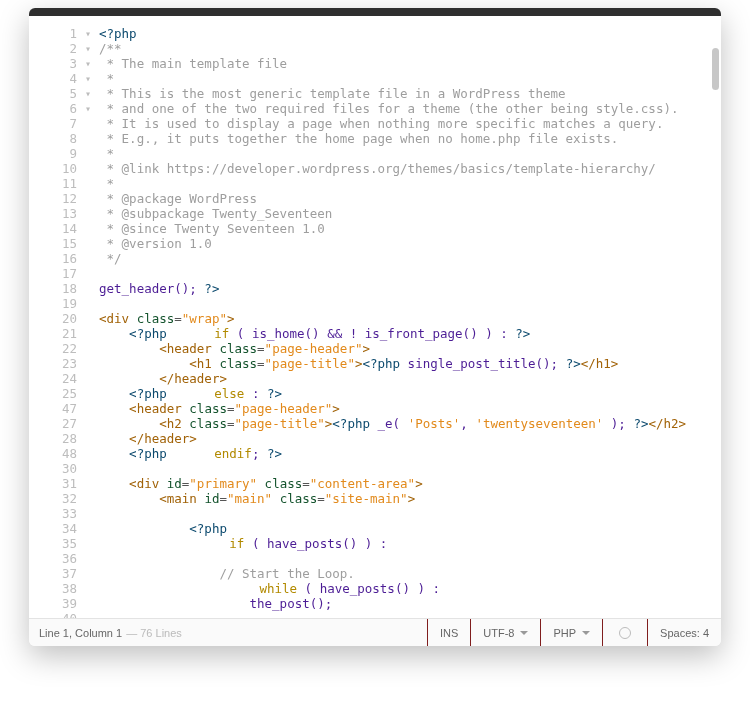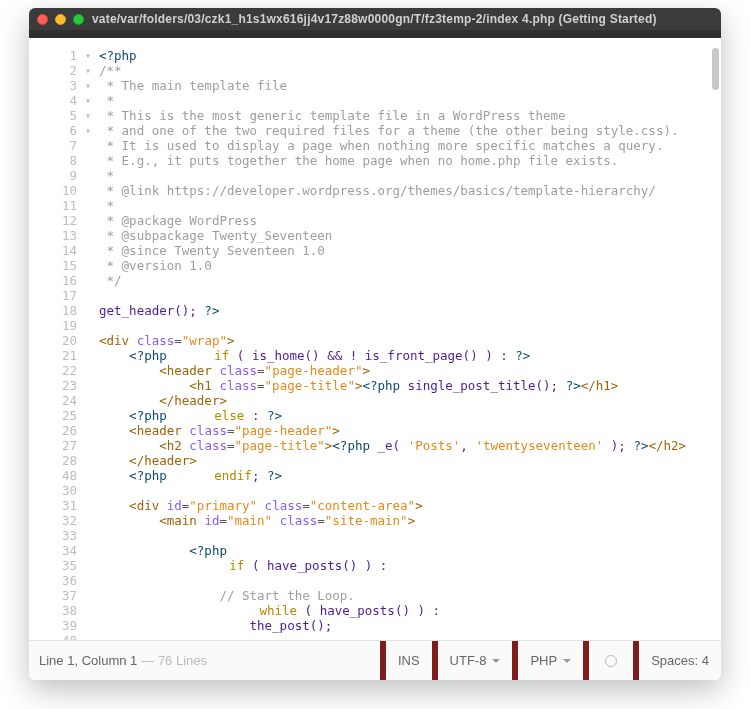--- a/index.html
+++ b/index.html
@@ -93,38 +93,38 @@
   }
   .code .row { height: 15px; }
 
   
   .c-muted   { color: #9e9e9e; }          
   .c-key     { color: #b28a00; margin-left: 40px; }          
   .c-str     { color: #e28a1c; }          
   .c-tag     { color: #a16207; }          
   .c-func    { color: #4c1d95; }
   .c-php     { color: #0c4a6e; }          
-  .c-attr    { color: #8b5cf6; }          
+  .c-attr    { color: #14532d; }          
   .c-eq      { color: #555; }
 
   .statusbar {
-    height: 40px;
+    height: 28px;
     border-top: 1px solid #e3e3e3;
     background: #fafafa;
     display: flex;
     align-items: stretch;
-    font-size: 13px;
+    font-size: 11px;
     color: #666;
     justify-content: space-between;
   }
   .statusbar .cell {
     display: flex;
     align-items: center;
     padding: 0 12px;
-    border-left: 6px solid #7f1d1d;
+    border-left: 1px solid #7f1d1d;
   }
   .statusbar .cell:first-child { border-left: none; flex: 1; padding-left: 10px;}
   .statusbar .light { color: #bbb; margin-left: 4px; }
   .statusbar .dd::after {
     content: "";
     display: inline-block;
     margin-left: 6px;
     border: 4px solid transparent;
     border-top-color: #999;
     transform: translateY(2px);
@@ -143,28 +143,20 @@
     height: 42px;
     background: rgba(0,0,0,0.22);
     border-radius: 4px;
   }
 </style>
 </head>
 <body>
 
 <div class="window">
 
-  <div class="titlebar">
-    <div class="traffic">
-      <div class="dot red"></div>
-      <div class="dot yellow"></div>
-      <div class="dot green"></div>
-    </div>
-    <div class="title-text">vate/var/folders/03/czk1_h1s1wx616jj4v17z88w0000gn/T/fz3temp-2/index 4.php (Getting Started)</div>
-  </div>
   <div class="mini-tabbar"></div>
 
   <div class="editor">
     <div class="gutter" id="gutter">
         <div class="ln">1</div>
         <div class="ln">2</div>
         <div class="ln">3</div>
         <div class="ln">4</div>
         <div class="ln">5</div>
         <div class="ln">6</div>
@@ -180,21 +172,21 @@
         <div class="ln">16</div>
         <div class="ln">17</div>
         <div class="ln">18</div>
         <div class="ln">19</div>
         <div class="ln">20</div>
         <div class="ln">21</div>
         <div class="ln">22</div>
         <div class="ln">23</div>
         <div class="ln">24</div>
         <div class="ln">25</div>
-        <div class="ln">26</div>
+        <div class="ln">47</div>
         <div class="ln">27</div>
         <div class="ln">28</div>
         <div class="ln">48</div>
         <div class="ln">30</div>
         <div class="ln">31</div>
         <div class="ln">32</div>
         <div class="ln">33</div>
         <div class="ln">34</div>
         <div class="ln">35</div>
         <div class="ln">36</div>

